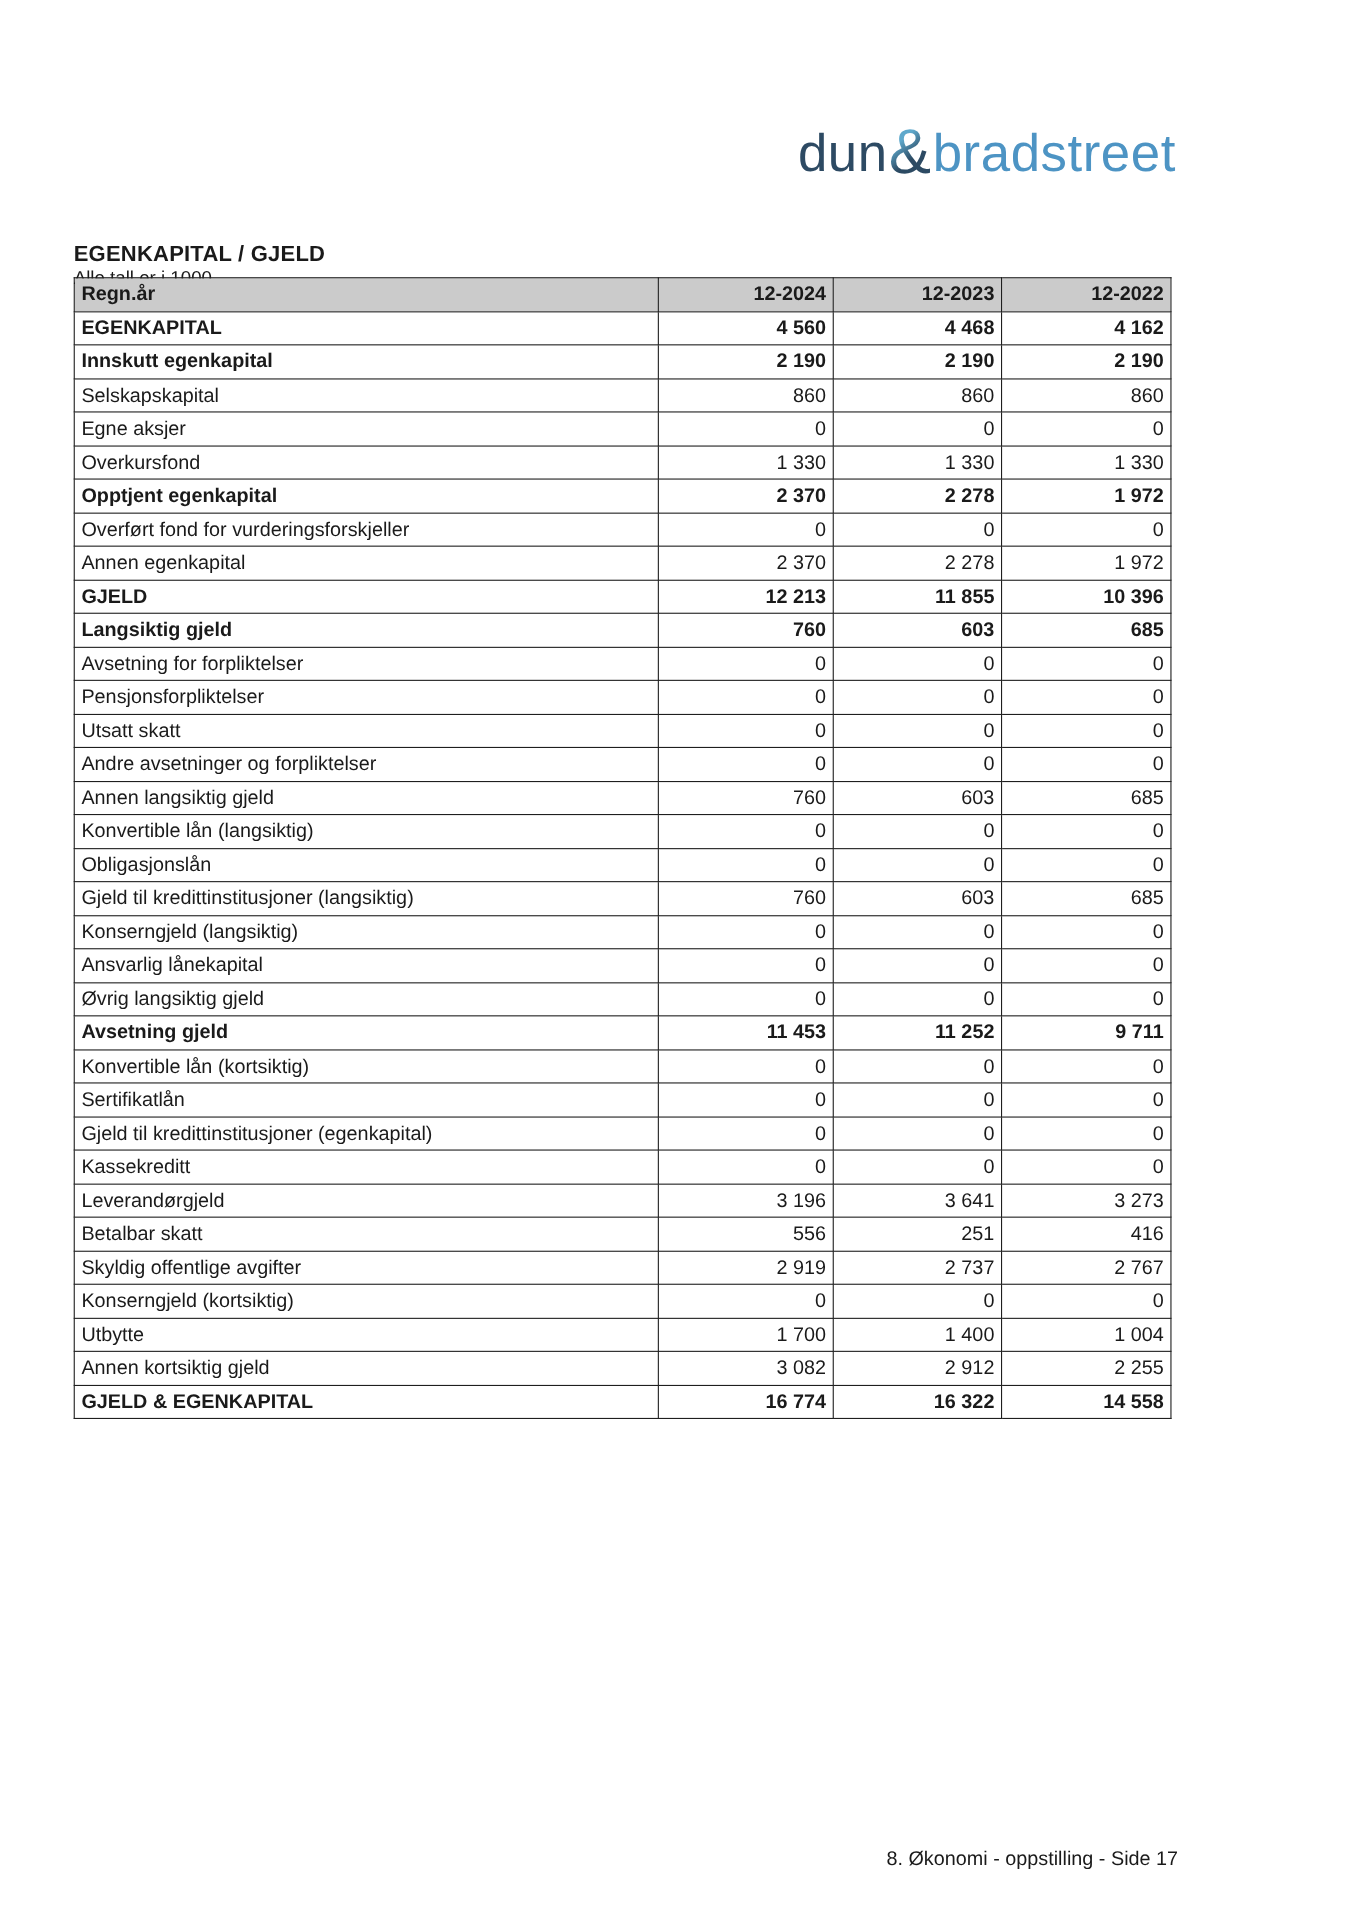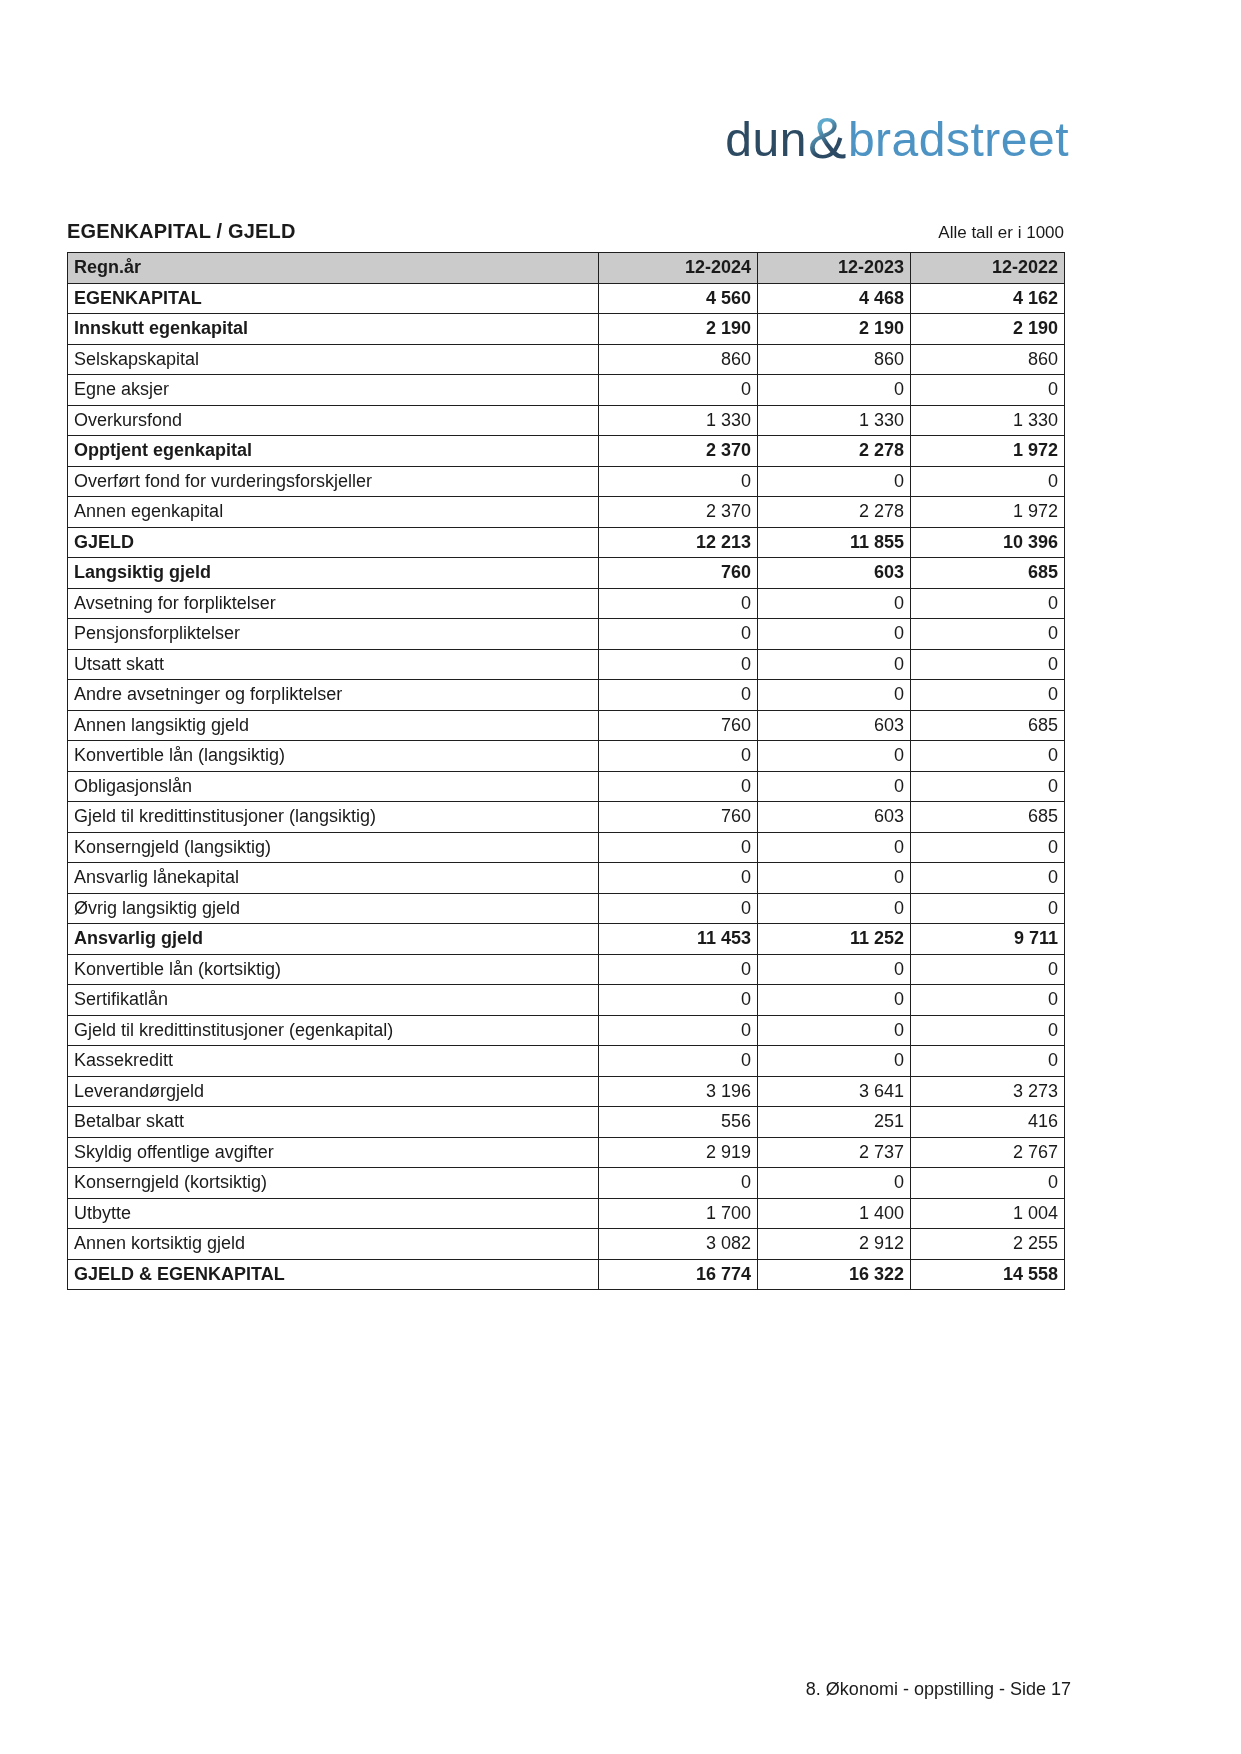--- a/index.html
+++ b/index.html
@@ -31,21 +31,21 @@
       background: linear-gradient(140deg, #5fa9cc 32%, #2c4a63 58%);
       -webkit-background-clip: text;
       background-clip: text;
       color: transparent;
     }
   }
 
   
   .titlebar {
     position: absolute; left: 67px; width: 997px; top: 220px;
-    display: flex; justify-content: space-between; align-items: baseline;
+    display: flex; justify-content: space-between; align-items: baseline; flex-direction: column;
   }
   .doc-title { font-size: 20px; font-weight: bold; letter-spacing: 0.2px; }
   .units-note { font-size: 17px; font-weight: 400; }
 
   
   table.balance {
     position: absolute; left: 67px; top: 252px;
     width: 997px;
     border-collapse: collapse;
     table-layout: fixed;
@@ -229,21 +229,21 @@
           <td class="num">0</td>
           <td class="num">0</td>
         </tr>
         <tr>
           <td>Øvrig langsiktig gjeld</td>
           <td class="num">0</td>
           <td class="num">0</td>
           <td class="num">0</td>
         </tr>
         <tr class="bold">
-          <td>Ansvarlig gjeld</td>
+          <td>Avsetning gjeld</td>
           <td class="num">11 453</td>
           <td class="num">11 252</td>
           <td class="num">9 711</td>
         </tr>
         <tr>
           <td>Konvertible lån (kortsiktig)</td>
           <td class="num">0</td>
           <td class="num">0</td>
           <td class="num">0</td>
         </tr>

